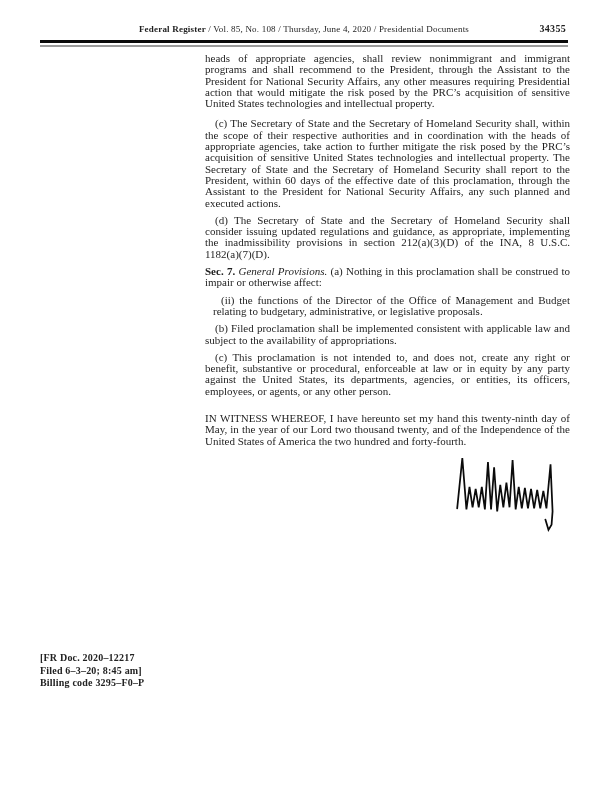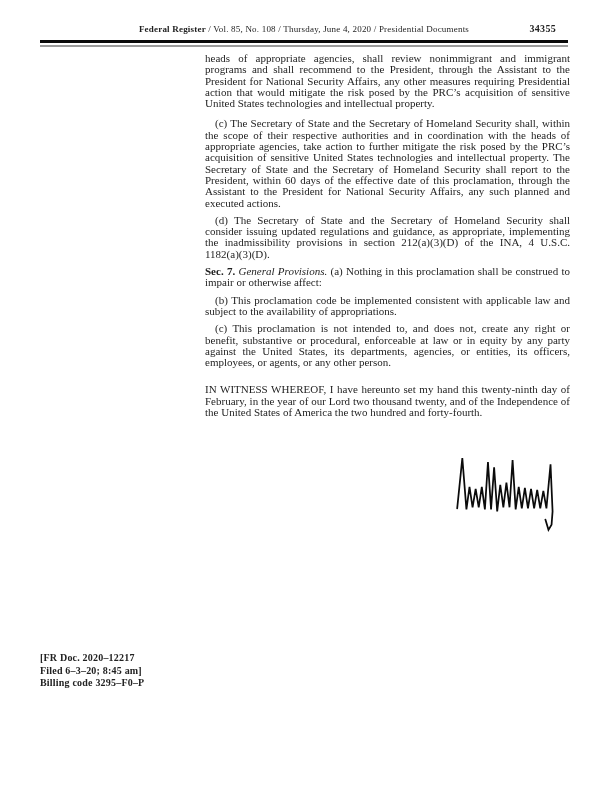--- a/index.html
+++ b/index.html
@@ -23,21 +23,21 @@
     position: relative;
     text-align: center;
     font-size: 9px;
     letter-spacing: 0.2px;
     padding-bottom: 6px;
     white-space: nowrap;
   }
   .header-line .pub-name { font-weight: bold; }
   .header-line .page-num {
     position: absolute;
-    right: 12px;
+    right: 2px;
     top: -1px;
     font-weight: bold;
     font-size: 10px;
     letter-spacing: 0.3px;
   }
   .rule-thick { border-top: 3px solid #0a0a0a; }
   .rule-thin  { border-top: 2px solid #9b9b9b; margin-top: 2px; }
 
   
   .column {
@@ -93,35 +93,36 @@
     </div>
     <div class="rule-thick"></div>
     <div class="rule-thin"></div>
   </header>
 
   <main class="column">
     <p class="lead">heads of appropriate agencies, shall review nonimmigrant and immigrant programs and shall recommend to the President, through the Assistant to the President for National Security Affairs, any other measures requiring Presidential action that would mitigate the risk posed by the PRC’s acquisition of sensitive United States technologies and intellectual property.</p>
 
     <p class="ind">(c) The Secretary of State and the Secretary of Homeland Security shall, within the scope of their respective authorities and in coordination with the heads of appropriate agencies, take action to further mitigate the risk posed by the PRC’s acquisition of sensitive United States technologies and intellectual property. The Secretary of State and the Secretary of Homeland Security shall report to the President, within 60 days of the effective date of this proclamation, through the Assistant to the President for National Security Affairs, any such planned and executed actions.</p>
 
-    <p class="ind">(d) The Secretary of State and the Secretary of Homeland Security shall consider issuing updated regulations and guidance, as appropriate, implementing the inadmissibility provisions in section 212(a)(3)(D) of the INA, 4 U.S.C. 1182(a)(3)(D).</p>
+    <p class="ind">(d) The Secretary of State and the Secretary of Homeland Security shall consider issuing updated regulations and guidance, as appropriate, implementing the inadmissibility provisions in section 212(a)(3)(D) of the INA, 8 U.S.C. 1182(a)(7)(D).</p>
 
     <p class="sec">
       <span class="bold">Sec. 7.</span>
       <span class="italic">General Provisions.</span>
       <span>(a) Nothing in this proclamation shall be construed to impair or otherwise affect:</span>
     </p>
 
 
+    <p class="sub">(ii) the functions of the Director of the Office of Management and Budget relating to budgetary, administrative, or legislative proposals.</p>
 
-    <p class="ind">(b) This proclamation code be implemented consistent with applicable law and subject to the availability of appropriations.</p>
+    <p class="ind">(b) Filed proclamation shall be implemented consistent with applicable law and subject to the availability of appropriations.</p>
 
     <p class="ind tight">(c) This proclamation is not intended to, and does not, create any right or benefit, substantive or procedural, enforceable at law or in equity by any party against the United States, its departments, agencies, or entities, its officers, employees, or agents, or any other person.</p>
 
-    <p class="witness">IN WITNESS WHEREOF, I have hereunto set my hand this twenty-ninth day of February, in the year of our Lord two thousand twenty, and of the Independence of the United States of America the two hundred and forty-fourth.</p>
+    <p class="witness">IN WITNESS WHEREOF, I have hereunto set my hand this twenty-ninth day of May, in the year of our Lord two thousand twenty, and of the Independence of the United States of America the two hundred and forty-fourth.</p>
   </main>
 
   <div class="signature">
     <svg viewBox="0 0 110 78" width="115" height="80" aria-hidden="true">
       <path d="M4 52 L9 3 L13 53 L16 31 L19 51 L22 33 L25 51 L28 31 L31 53
                L34 7 L37 53 L40 12 L43 55 L46 29 L49 51 L52 27 L55 51
                L58 5 L61 53 L64 31 L67 52 L70 32 L73 52 L76 33 L79 52
                L82 34 L85 52 L88 35 L91 52 L95 9 L97 55 L96 68 L93 73 L90 63" fill="none" stroke="#0b0b0b" stroke-width="1.7" stroke-linejoin="miter" stroke-linecap="round"></path>
     </svg>
   </div>

